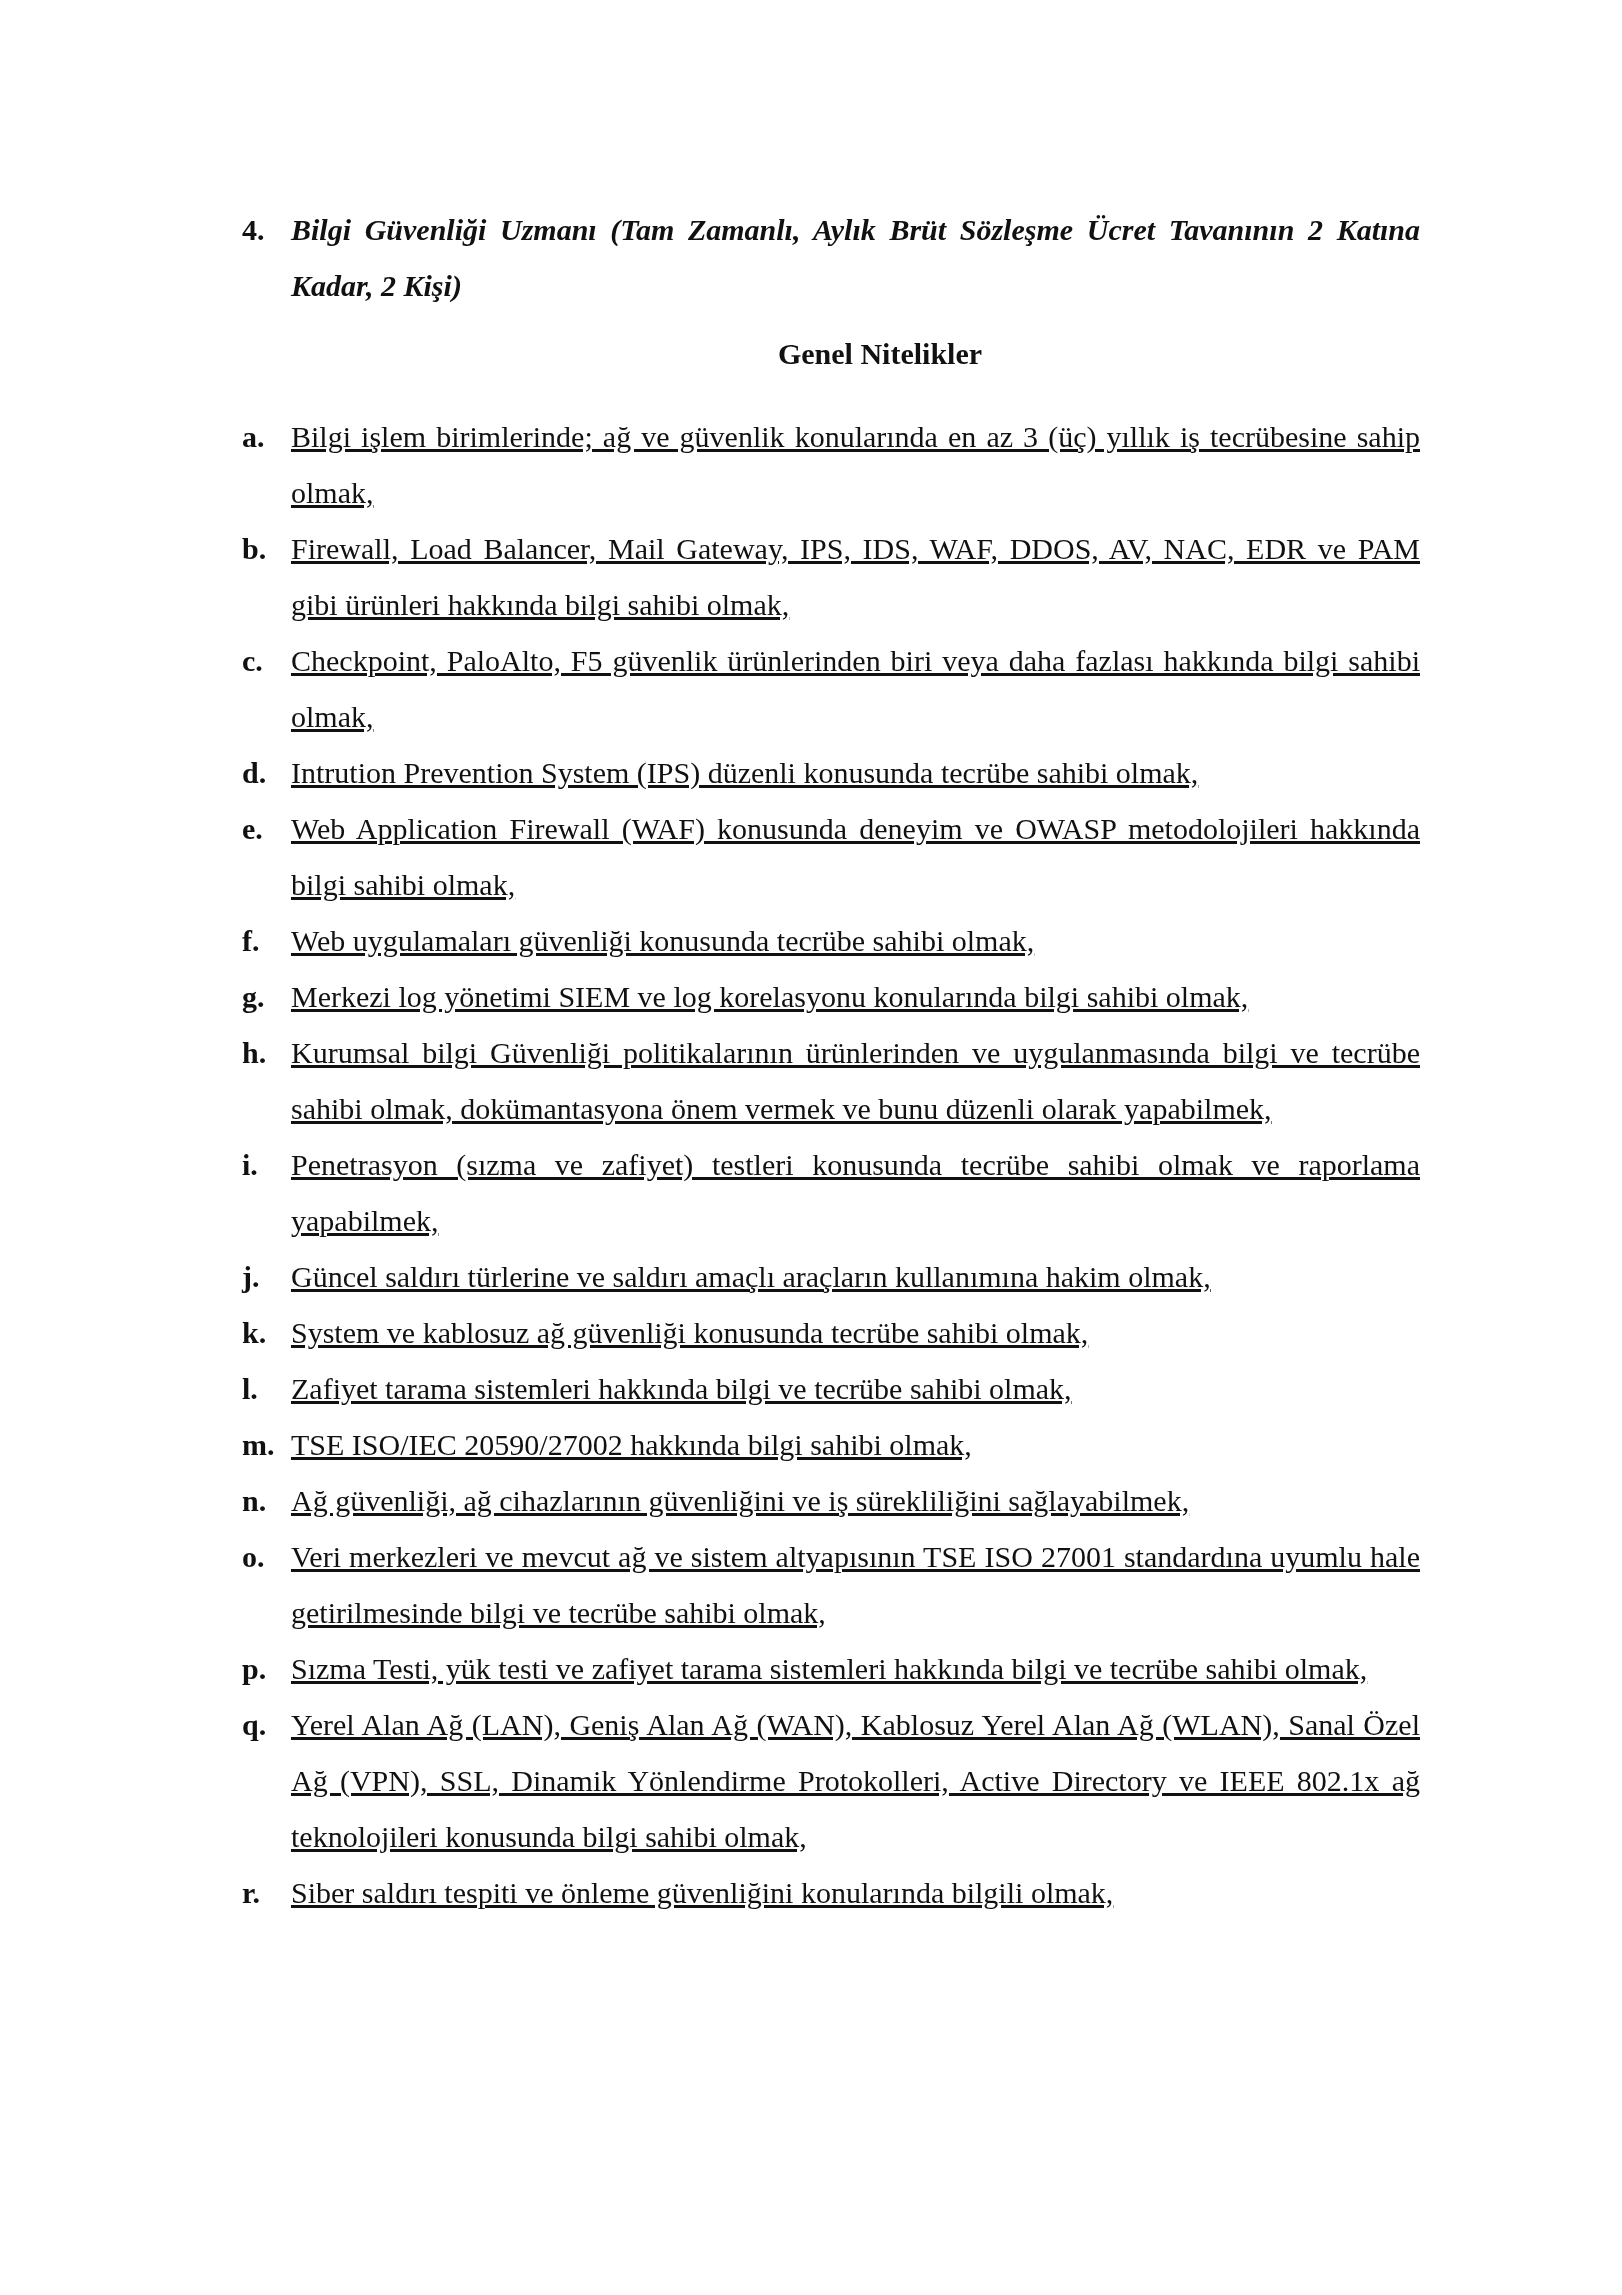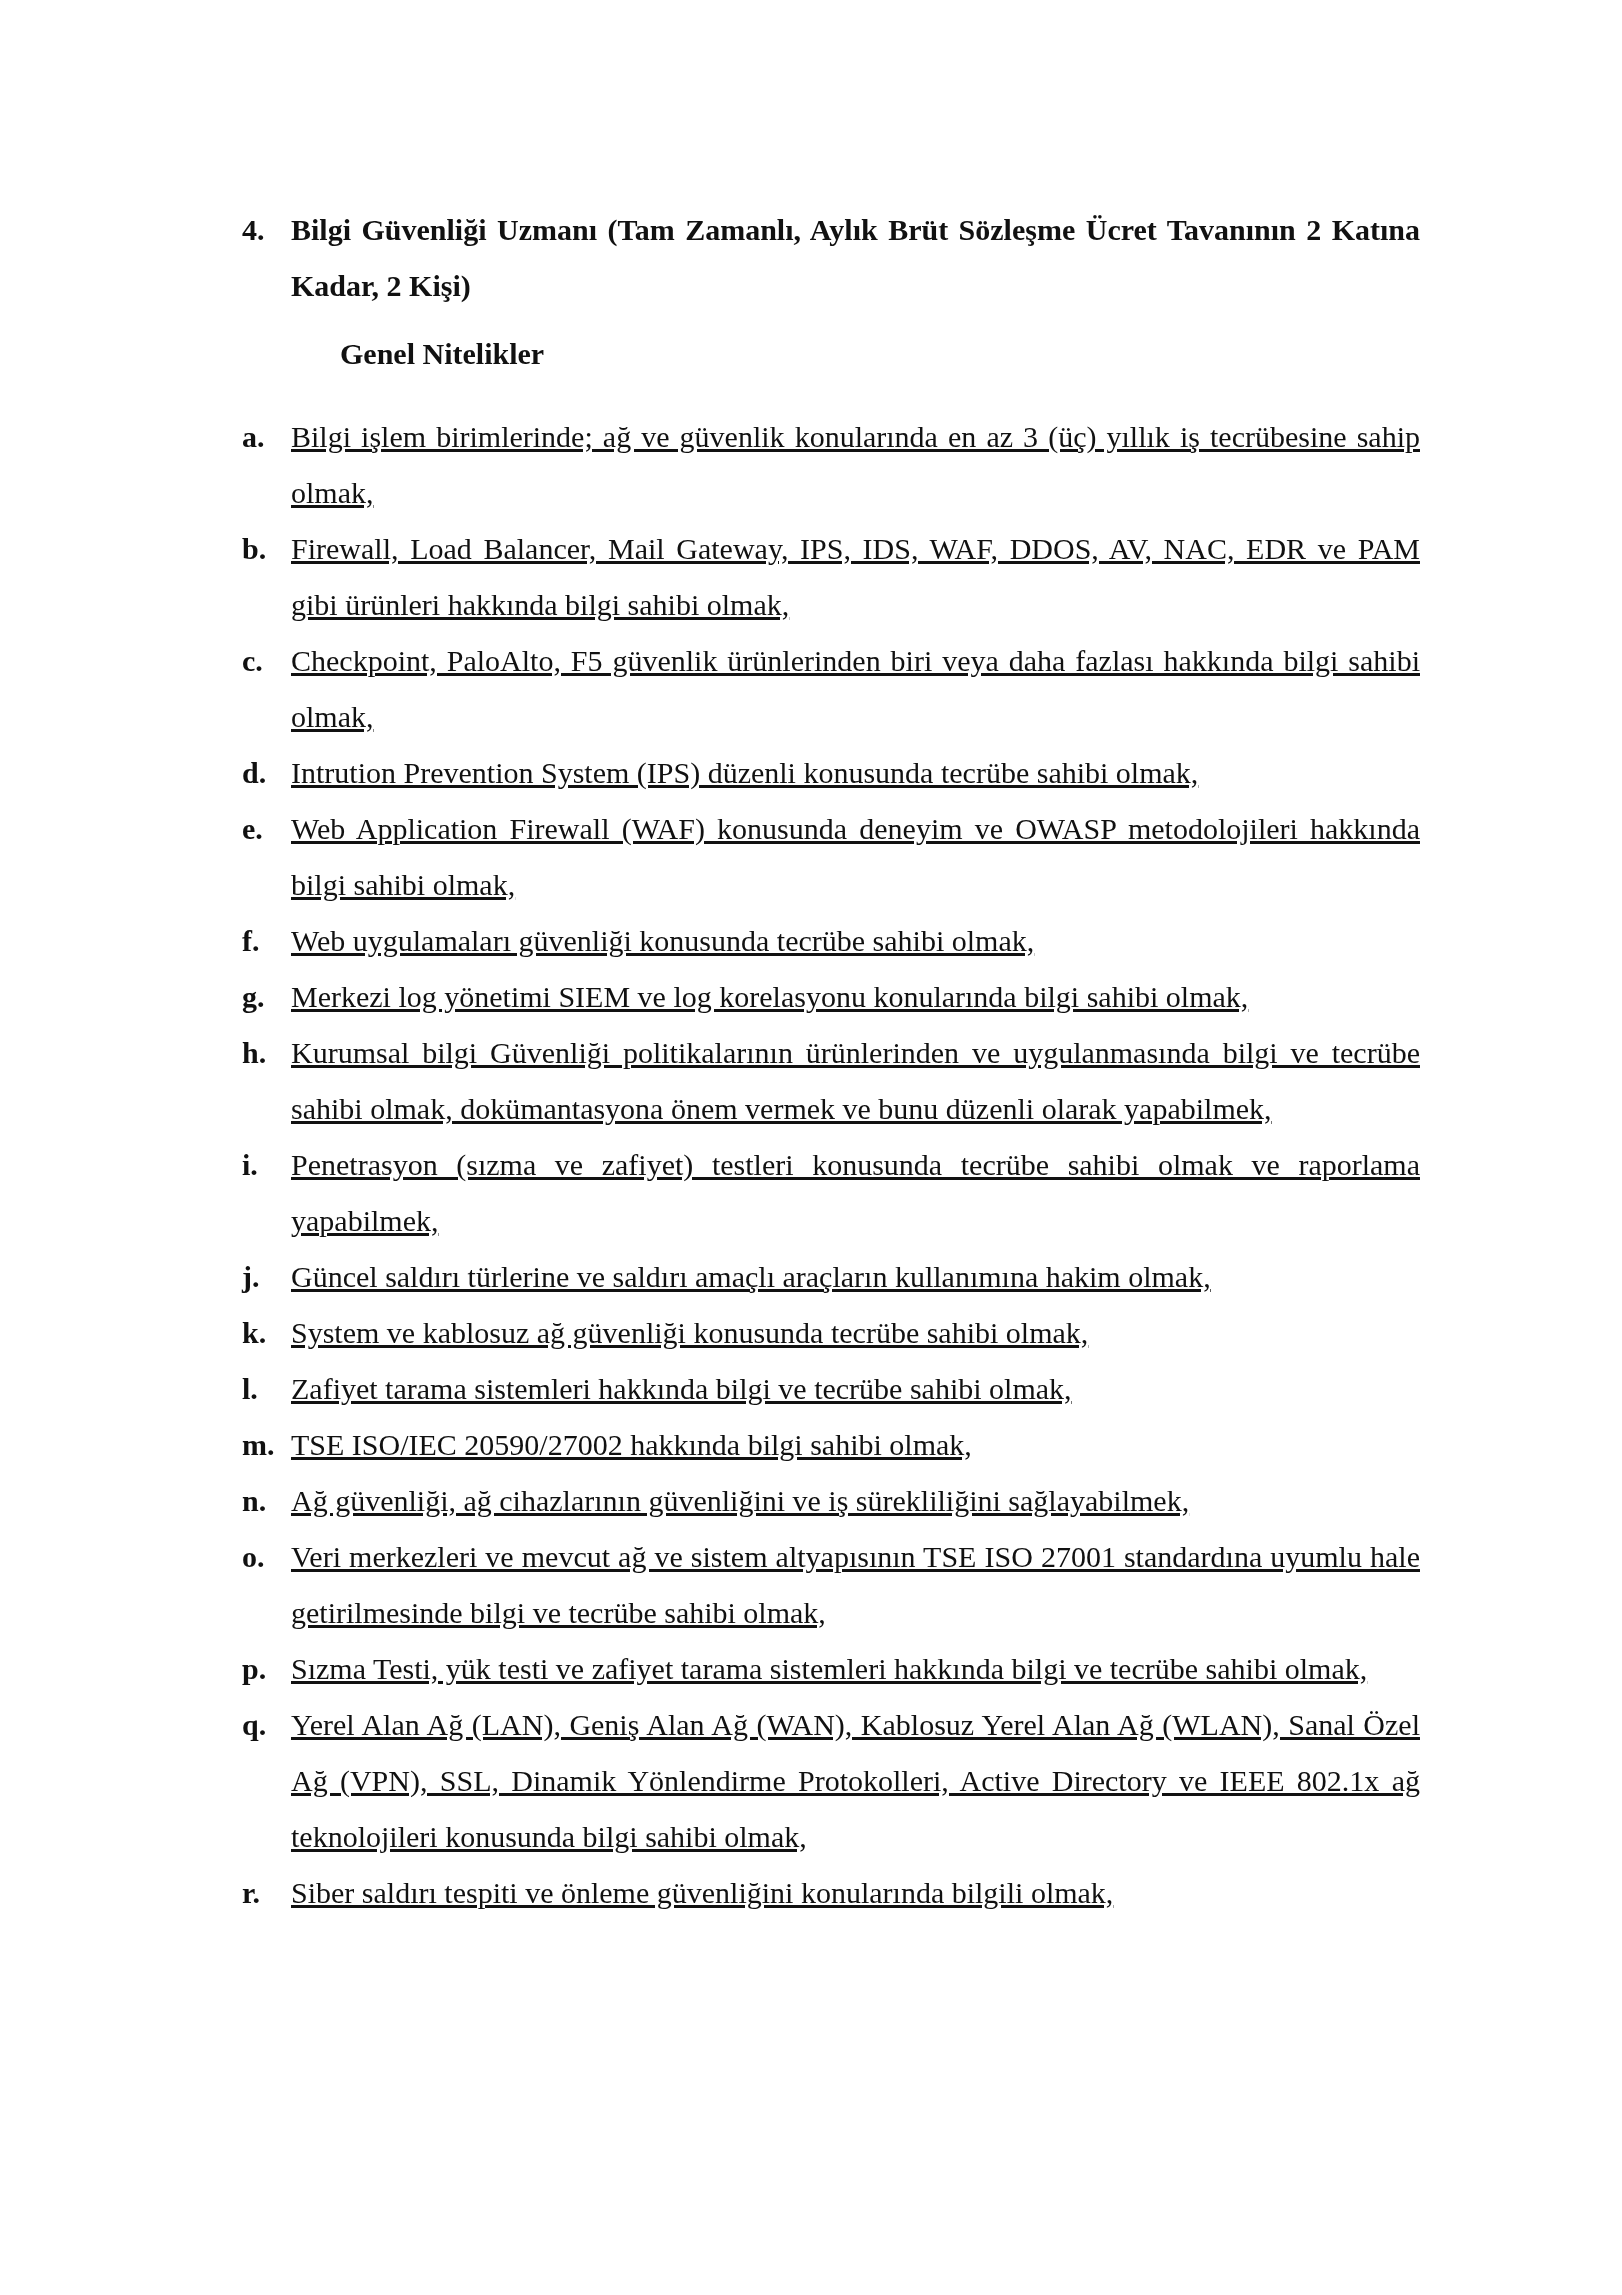--- a/index.html
+++ b/index.html
@@ -28,28 +28,30 @@
       line-height: 56px;
     }
     .section-heading .num {
       width: 49px;
       flex: 0 0 49px;
     }
     .section-heading .title {
       flex: 1;
       text-align: justify;
       text-align-last: left;
+      font-style: italic;
     }
     .sub-heading {
       font-weight: bold;
       font-size: 30px;
       line-height: 56px;
       margin-left: 98px;
       margin-top: 11.8px;
       margin-bottom: 27.5px;
+      text-align: center;
     }
     .item {
       display: flex;
       font-size: 30px;
       line-height: 56px;
     }
     .item .label {
       width: 49px;
       flex: 0 0 49px;
       font-weight: bold;

